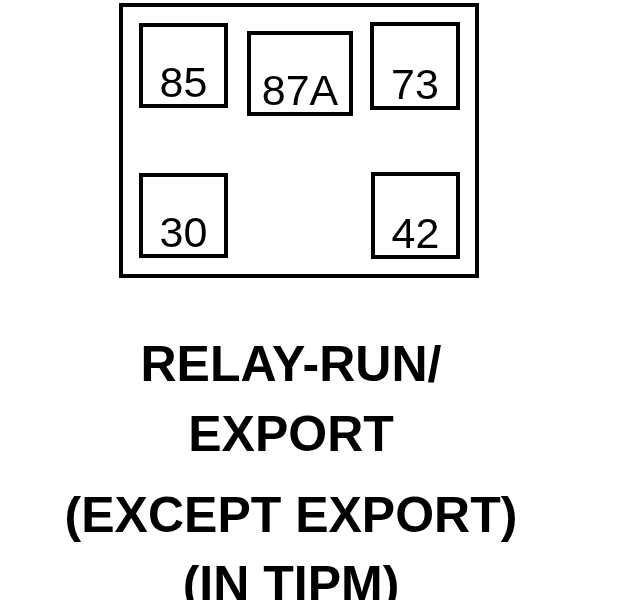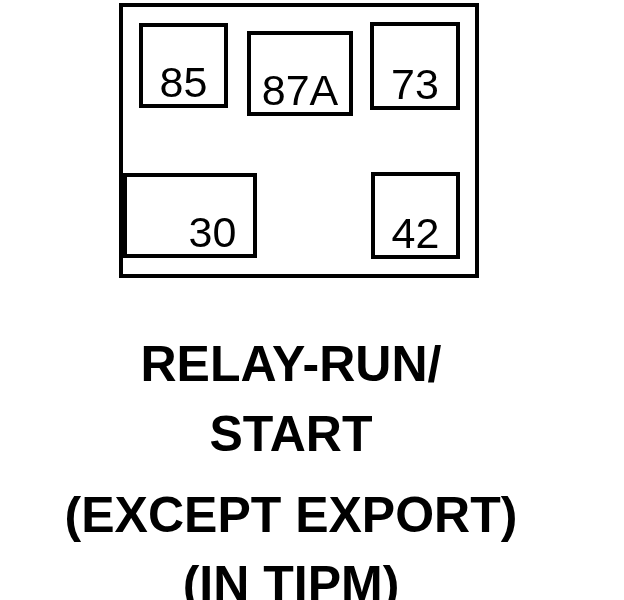--- a/index.html
+++ b/index.html
@@ -34,21 +34,21 @@
     justify-content: center;
     font-size: 43px;
     font-weight: 400;
     line-height: 1;
     padding-bottom: 0;
     box-sizing: content-box;
   }
   .pin-85  { left: 139px; top: 23px;  width: 81px; height: 77px; }
   .pin-87a { left: 247px; top: 23px;  width: 98px; height: 77px; margin-top: 8px; }
   .pin-87  { left: 370px; top: 22px;  width: 82px; height: 80px; }
-  .pin-30  { left: 123px; top: 173px; width: 81px; height: 77px; padding-left: 45px; }
+  .pin-30  { left: 139px; top: 173px; width: 81px; height: 77px; }
   .pin-86  { left: 371px; top: 172px; width: 81px; height: 79px; }
   .caption-line {
     position: absolute;
     left: 0;
     width: 582px;
     text-align: center;
     font-size: 50px;
     font-weight: 700;
     line-height: 42px;
     white-space: nowrap;
@@ -80,19 +80,19 @@
   <div class="pin-square pin-30">
     <span>30</span>
   </div>
 
   <div class="pin-square pin-86">
     <span>42</span>
   </div>
 
   <div class="caption-line caption-line-1">RELAY-RUN/</div>
 
-  <div class="caption-line caption-line-2">START</div>
+  <div class="caption-line caption-line-2">EXPORT</div>
 
   <div class="caption-line caption-line-3">(EXCEPT EXPORT)</div>
 
   <div class="caption-line caption-line-4">(IN TIPM)</div>
 
 </div>
 
 </body></html>

